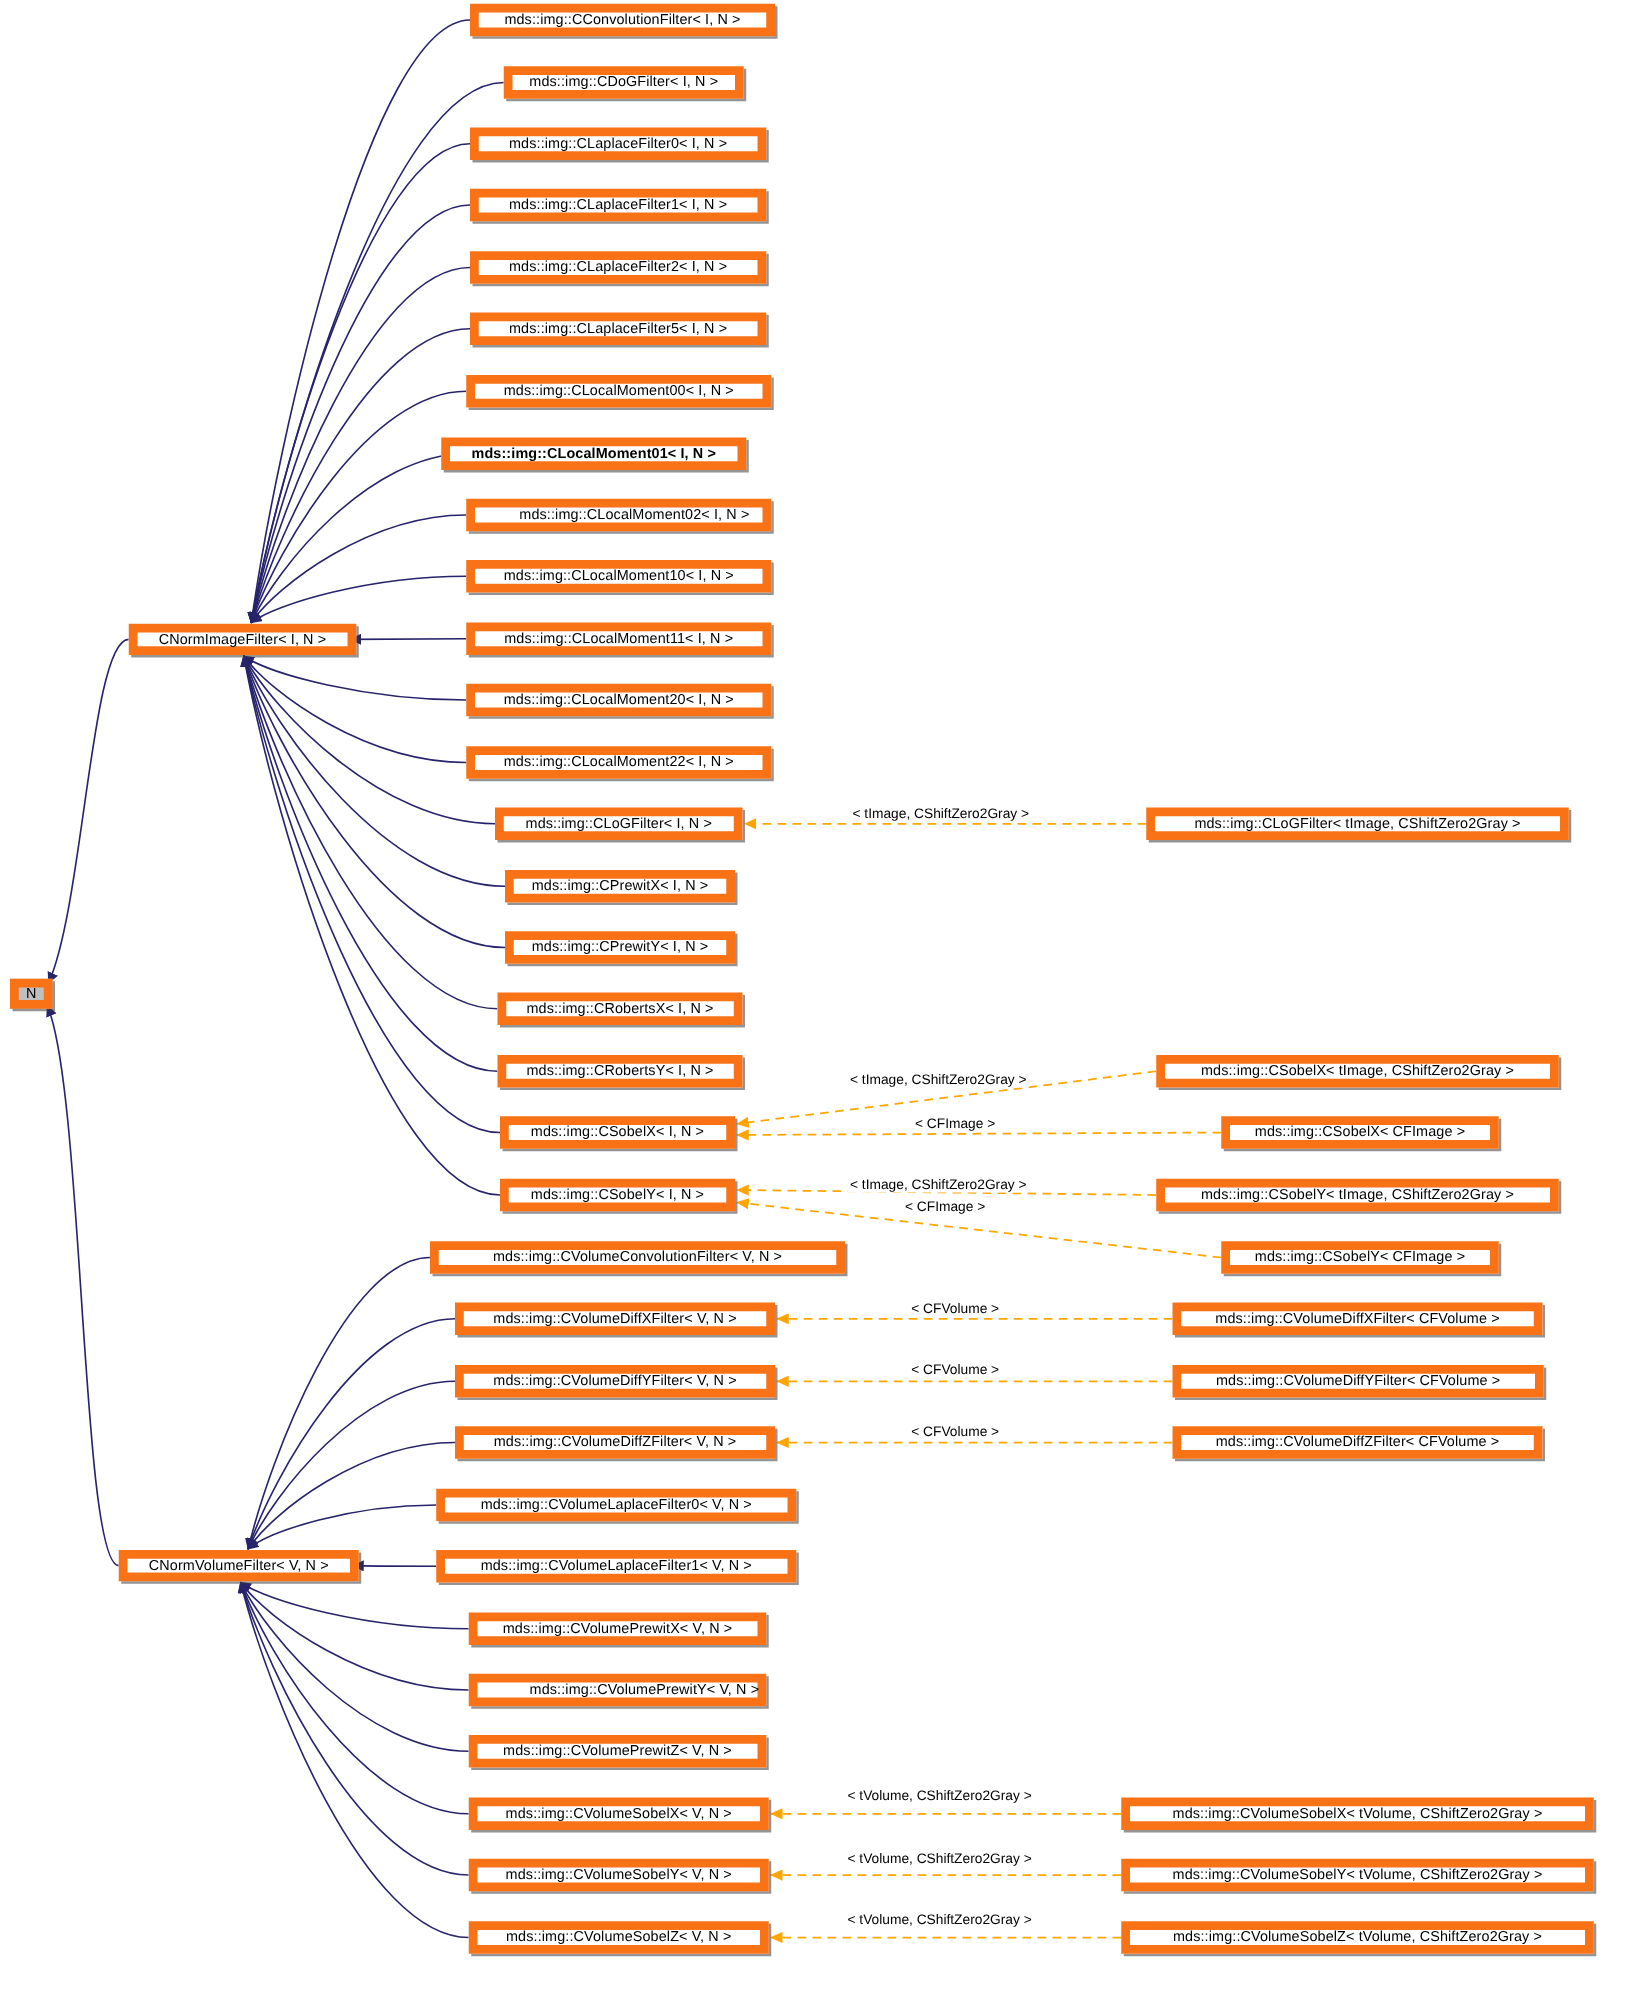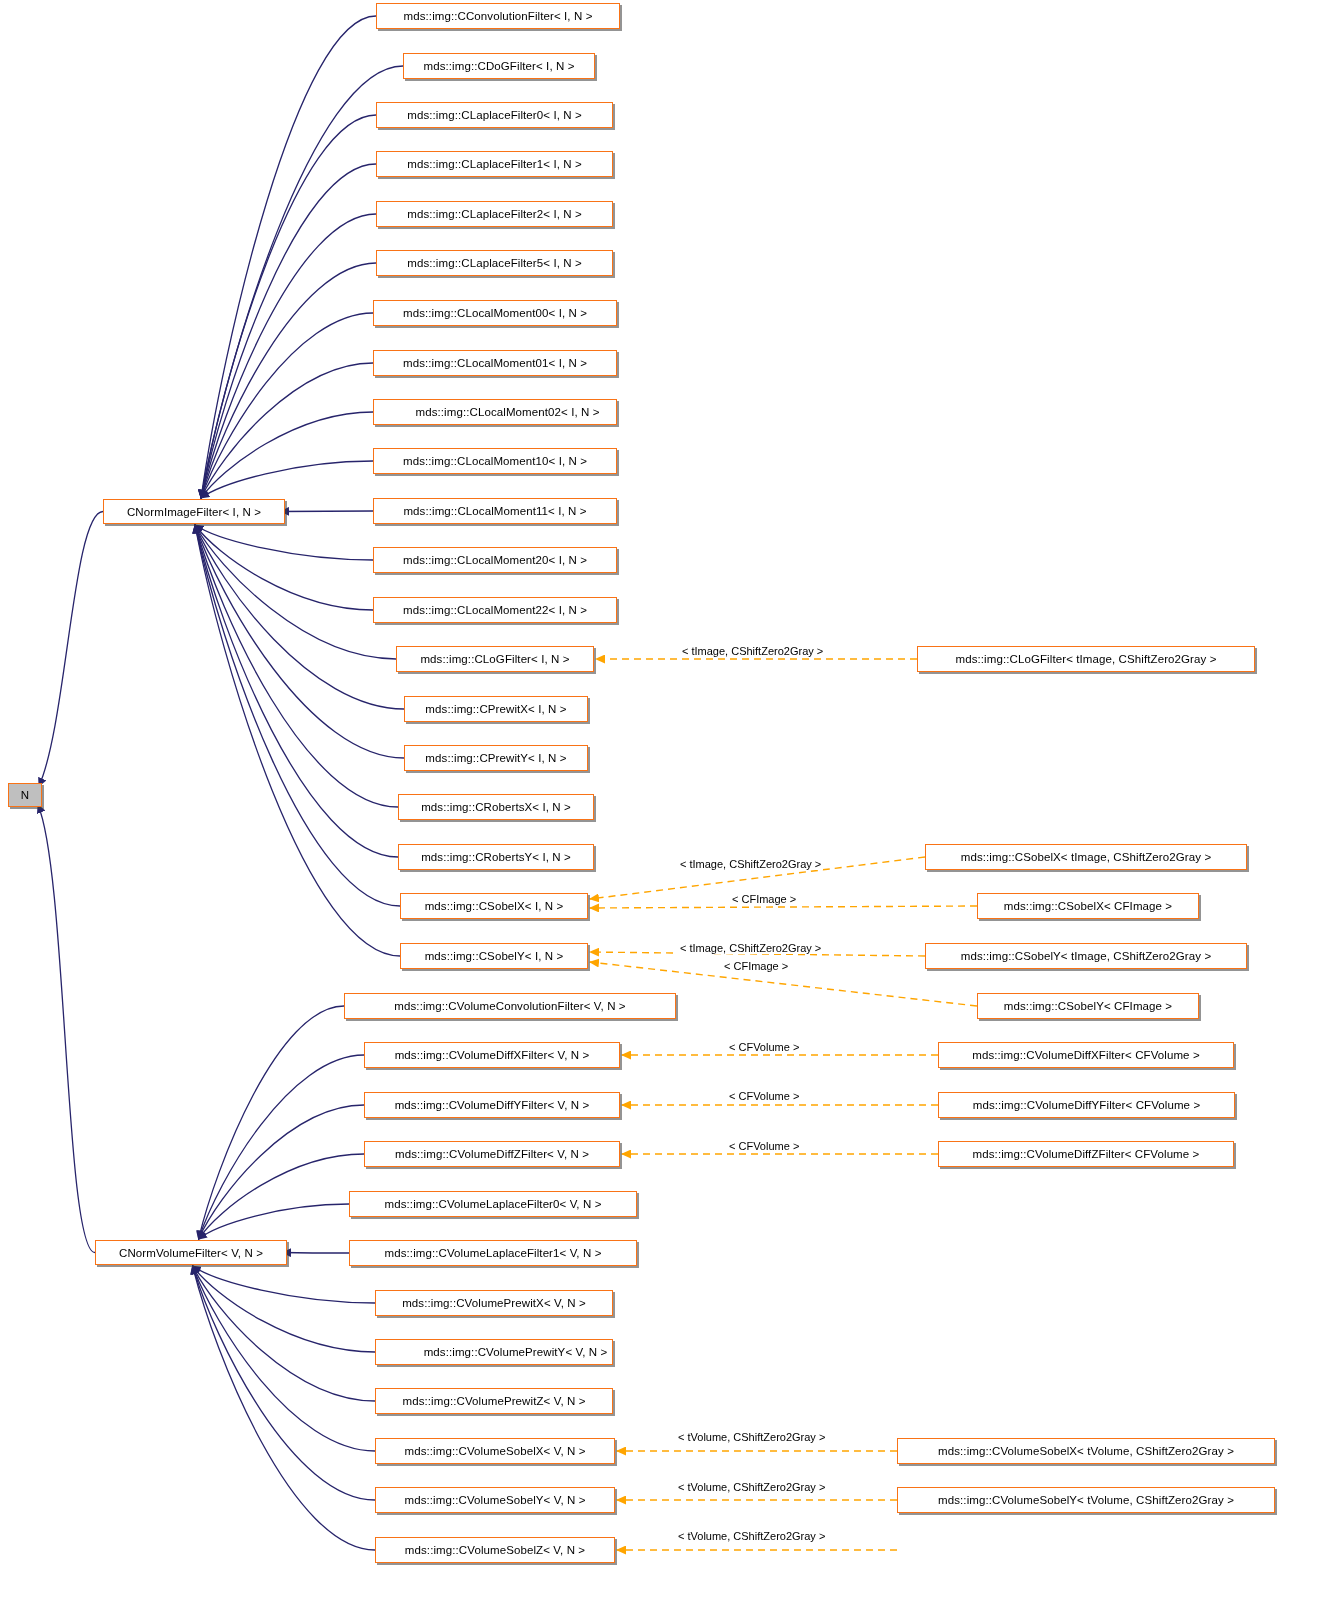--- a/index.html
+++ b/index.html
@@ -1,19 +1,19 @@
 <!DOCTYPE html>
 <html><head>
 <meta charset="utf-8">
 <style>
   html,body{margin:0;padding:0;background:#ffffff;}
   #canvas{position:relative;width:1317px;height:1608px;background:#ffffff;
           font-family:"Liberation Sans","DejaVu Sans",sans-serif;overflow:hidden;}
   svg#edges{position:absolute;left:0;top:0;width:1317px;height:1608px;}
-  .node{position:absolute;box-sizing:border-box;border:1px solid #f97316;
+  .node{position:absolute;box-sizing:border-box;border:7px solid #f97316;
         background:#ffffff;display:flex;align-items:center;justify-content:center;
         font-size:11.5px;color:#000000;white-space:nowrap;
         box-shadow:2px 2px 0 0 rgba(60,60,60,.55);letter-spacing:.1px;}
   .node.root{background:#bfbfbf;}
   .elabel{position:absolute;font-size:11px;color:#000000;white-space:nowrap;
           background:#ffffff;padding:0 2px;}
 </style>
 </head>
 <body>
 
@@ -100,21 +100,21 @@
     </div>
     <div class="node" style="left: 376px; top: 201px; width: 237px; height: 26px;">
       <span>mds::img::CLaplaceFilter2&lt; I, N &gt;</span>
     </div>
     <div class="node" style="left: 376px; top: 250px; width: 237px; height: 26px;">
       <span>mds::img::CLaplaceFilter5&lt; I, N &gt;</span>
     </div>
     <div class="node" style="left: 373px; top: 300px; width: 244px; height: 26px;">
       <span>mds::img::CLocalMoment00&lt; I, N &gt;</span>
     </div>
-    <div class="node" style="left: 373px; top: 350px; width: 244px; height: 26px;">
+    <div class="node" style="left: 353px; top: 350px; width: 244px; height: 26px; font-weight: bold;">
       <span>mds::img::CLocalMoment01&lt; I, N &gt;</span>
     </div>
     <div class="node" style="left: 373px; top: 399px; width: 244px; height: 26px; padding-left: 25px;">
       <span>mds::img::CLocalMoment02&lt; I, N &gt;</span>
     </div>
     <div class="node" style="left: 373px; top: 448px; width: 244px; height: 26px;">
       <span>mds::img::CLocalMoment10&lt; I, N &gt;</span>
     </div>
     <div class="node" style="left: 373px; top: 498px; width: 244px; height: 26px;">
       <span>mds::img::CLocalMoment11&lt; I, N &gt;</span>
@@ -204,20 +204,23 @@
       <span>mds::img::CVolumeDiffYFilter&lt; CFVolume &gt;</span>
     </div>
     <div class="node" style="left: 938px; top: 1141px; width: 296px; height: 26px;">
       <span>mds::img::CVolumeDiffZFilter&lt; CFVolume &gt;</span>
     </div>
     <div class="node" style="left: 897px; top: 1438px; width: 378px; height: 26px;">
       <span>mds::img::CVolumeSobelX&lt; tVolume, CShiftZero2Gray &gt;</span>
     </div>
     <div class="node" style="left: 897px; top: 1487px; width: 378px; height: 26px;">
       <span>mds::img::CVolumeSobelY&lt; tVolume, CShiftZero2Gray &gt;</span>
+    </div>
+    <div class="node" style="left: 897px; top: 1537px; width: 378px; height: 26px;">
+      <span>mds::img::CVolumeSobelZ&lt; tVolume, CShiftZero2Gray &gt;</span>
     </div>
     <div class="elabel" style="left: 680px; top: 645px;">&lt; tImage, CShiftZero2Gray &gt;</div>
     <div class="elabel" style="left: 678px; top: 858px;">&lt; tImage, CShiftZero2Gray &gt;</div>
     <div class="elabel" style="left: 730px; top: 893px;">&lt; CFImage &gt;</div>
     <div class="elabel" style="left: 678px; top: 942px;">&lt; tImage, CShiftZero2Gray &gt;</div>
     <div class="elabel" style="left: 722px; top: 960px;">&lt; CFImage &gt;</div>
     <div class="elabel" style="left: 727px; top: 1041px;">&lt; CFVolume &gt;</div>
     <div class="elabel" style="left: 727px; top: 1090px;">&lt; CFVolume &gt;</div>
     <div class="elabel" style="left: 727px; top: 1140px;">&lt; CFVolume &gt;</div>
     <div class="elabel" style="left: 676px; top: 1431px;">&lt; tVolume, CShiftZero2Gray &gt;</div>

